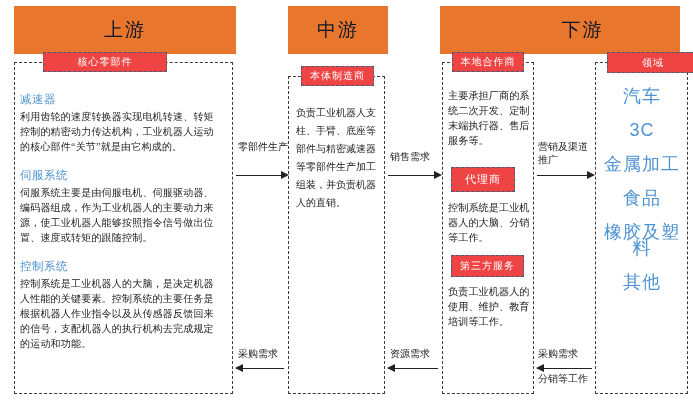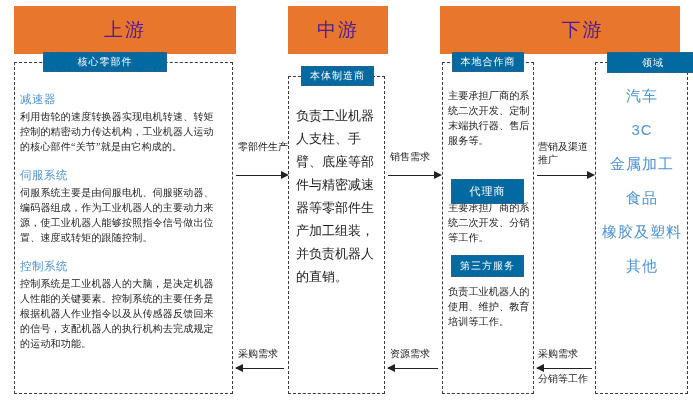--- a/index.html
+++ b/index.html
@@ -8,21 +8,21 @@
     background: #ffffff;
     font-family: "Liberation Sans", "DejaVu Sans", sans-serif;
     overflow: hidden;
   }
   #stage { position: relative; width: 693px; height: 402px; }
 
   
   .stage-header {
     position: absolute;
     background: #E8762C;
-    color: #4c1d95;
+    color: #0f172a;
     display: flex;
     align-items: center;
     justify-content: center;
     font-size: 19px;
     letter-spacing: 2px;
     height: 48px;
     top: 6px;
   }
   #hdr-up   { left: 14px;  width: 222px; }
   #hdr-mid  { left: 288px; width: 100px; }
@@ -35,34 +35,34 @@
     background: #ffffff;
   }
   #col-upstream   { left: 14px;  top: 62px;  width: 219px; height: 332px; }
   #col-midstream  { left: 288px; top: 76px;  width: 97px;  height: 318px; }
   #col-local      { left: 442px; top: 62px;  width: 92px;  height: 332px; }
   #col-fields     { left: 595px; top: 62px;  width: 93px;  height: 332px; }
 
   
   .chip {
     position: absolute;
-    background: #0369a1;
+    background: #ef4444;
     border: 1px dashed #3f5e80;
     color: #ffffff;
     display: flex;
     align-items: center;
     justify-content: center;
     font-size: 10px;
     letter-spacing: 1px;
     z-index: 4;
   }
   #chip-core   { left: 43px;  top: 52px; width: 124px; height: 20px; }
   #chip-body   { left: 301px; top: 66px; width: 73px;  height: 20px; }
   #chip-local  { left: 452px; top: 52px; width: 72px;  height: 20px; }
-  #chip-agent  { left: 451px; top: 179px; width: 73px; height: 25px; font-size: 11px; }
+  #chip-agent  { left: 451px; top: 167px; width: 64px; height: 25px; font-size: 11px; }
   #chip-third  { left: 451px; top: 255px; width: 73px; height: 22px; font-size: 10px; }
   #chip-fields { left: 607px; top: 52px; width: 92px;  height: 21px; }
 
   
   #upstream-body {
     position: absolute;
     left: 20px; top: 92px; width: 210px;
     font-family: "Liberation Serif", "DejaVu Serif", serif;
   }
   .sec { margin-bottom: 14px; }
@@ -78,22 +78,22 @@
     line-height: 15px;
     letter-spacing: 0.2px;
     width: 198px;
   }
 
   
   #mid-text {
     position: absolute;
     left: 296px; top: 104px; width: 82px;
     font-family: "Liberation Serif", "DejaVu Serif", serif;
-    font-size: 13px;
-    line-height: 23px;
+    font-size: 10px;
+    line-height: 18px;
     color: #1b1b1b;
   }
 
   
   .dn-text {
     position: absolute;
     font-family: "Liberation Serif", "DejaVu Serif", serif;
     font-size: 10.2px;
     line-height: 15px;
     color: #1b1b1b;
@@ -105,21 +105,21 @@
   #dn-text-3 { top: 284px; font-family: Liberation Serif, serif; }
 
   
   #fields-list {
     position: absolute;
     left: 596px; top: 88px; width: 92px;
     text-align: center;
   }
   .field-item {
     color: #4E93D3;
-    font-size: 15px;
+    font-size: 18px;
     line-height: 16px;
     margin-bottom: 18px;
     letter-spacing: 1px;
   }
 
   
   .arrow-line {
     position: absolute;
     height: 1px;
     background: #222;
@@ -201,21 +201,21 @@
     </div>
     <div class="sec">
       <div class="sec-title">控制系统</div>
       <div class="sec-text">控制系统是工业机器人的大脑，是决定机器人性能的关键要素。控制系统的主要任务是根据机器人作业指令以及从传感器反馈回来的信号，支配机器人的执行机构去完成规定的运动和功能。</div>
     </div>
   </div>
 
   <div id="mid-text">负责工业机器人支柱、手臂、底座等部件与精密减速器等零部件生产加工组装，并负责机器人的直销。</div>
 
   <div class="dn-text" id="dn-text-1">主要承担厂商的系统二次开发、定制末端执行器、售后服务等。</div>
-  <div class="dn-text" id="dn-text-2">主要承担厂商的系统二次开发、分销等工作。</div>
+  <div class="dn-text" id="dn-text-2">控制系统是工业机器人的大脑、分销等工作。</div>
   <div class="dn-text" id="dn-text-3">负责工业机器人的使用、维护、教育培训等工作。</div>
 
   <div id="fields-list">
     <div class="field-item">汽车</div>
     <div class="field-item">3C</div>
     <div class="field-item">金属加工</div>
     <div class="field-item">食品</div>
     <div class="field-item">橡胶及塑料</div>
     <div class="field-item">其他</div>
   </div>

